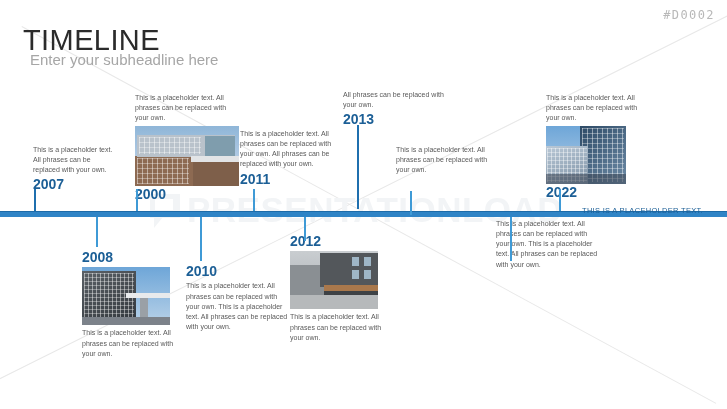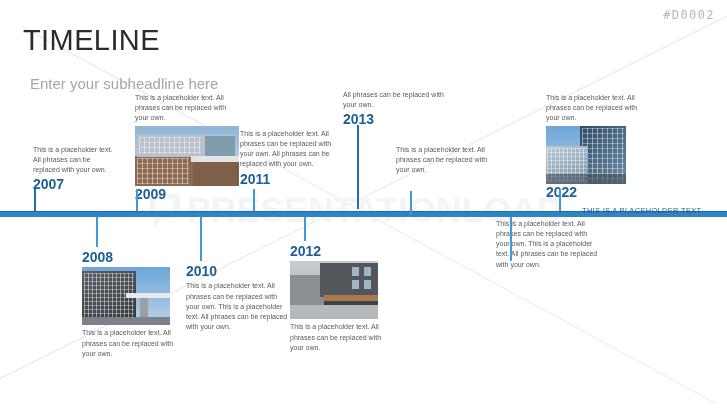--- a/index.html
+++ b/index.html
@@ -82,21 +82,21 @@
     top: 26px;
     font-size: 29px;
     letter-spacing: 0.4px;
     color: #2b2b2b;
     line-height: 1;
     white-space: nowrap;
   }
   #subtitle {
     position: absolute;
     left: 30px;
-    top: 76px;
+    top: 52px;
     font-size: 15px;
     color: #a6a6a6;
     line-height: 1;
     white-space: nowrap;
   }
   #doc-code {
     position: absolute;
     right: 12px;
     top: 8px;
     font-size: 12px;
@@ -213,21 +213,21 @@
         <div class="sky"></div>
         <div class="b-brick" style="left:0; top:30px; width:104px; height:30px;"></div>
         <div class="grid-win" style="left:2px; top:32px; width:52px; height:26px;"></div>
         <div class="b-glass" style="left:2px; top:9px; width:98px; height:22px; background:#b9c2cb;"></div>
         <div class="grid-win" style="left:4px; top:11px; width:62px; height:17px;"></div>
         <div class="b-glass" style="left:70px; top:10px; width:30px; height:20px; background:#7f9dad;"></div>
         <div class="b-conc" style="left:56px; top:30px; width:48px; height:6px; background:#e2e4e6;"></div>
         <div class="b-brick" style="left:58px; top:36px; width:46px; height:24px; background:#7e5f4a;"></div>
       </div>
     </div>
-    <div class="year" style="margin-top:1px;">2009</div>
+    <div class="year" style="margin-top:1px;">2000</div>
     <div class="tick" style="left:1px; top:96px; height:22px;"></div>
   </div>
 
   <div class="ms ms-top" style="left:240px; top:129px;">
     <div class="body">This is a placeholder text. All phrases can be replaced with your own. All phrases can be replaced with your own.</div>
     <div class="year" style="margin-top:2px;">2011</div>
     <div class="tick" style="left:13px; top:60px; height:22px;"></div>
   </div>
 
   <div class="ms ms-top dark" style="left:343px; top:90px;">
@@ -274,21 +274,21 @@
   </div>
 
   <div class="ms ms-bottom" style="left:186px; top:217px;">
     <div class="tick" style="left:14px; top:0; height:44px;"></div>
     <div class="year" style="margin-top:47px;">2010</div>
     <div class="body" style="margin-top:2px;">This is a placeholder text. All phrases can be replaced with your own. This is a placeholder text. All phrases can be replaced with your own.</div>
   </div>
 
   <div class="ms ms-bottom" style="left:290px; top:217px;">
     <div class="tick" style="left:14px; top:0; height:24px;"></div>
-    <div class="year" style="margin-top:27px;">2012</div>
+    <div class="year" style="margin-top:17px;">2012</div>
     <div class="photo" style="margin-top:2px; width:88px; height:58px;">
       <div class="ph">
         <div class="skyg"></div>
         <div class="b-conc" style="left:0; top:14px; width:34px; height:30px; background:#8a8f93;"></div>
         <div class="b-dark" style="left:30px; top:2px; width:58px; height:34px; background:#53575b;"></div>
         <div class="b-glass" style="left:62px; top:6px; width:7px; height:9px; background:#9fb6c6;"></div>
         <div class="b-glass" style="left:74px; top:6px; width:7px; height:9px; background:#9fb6c6;"></div>
         <div class="b-glass" style="left:62px; top:19px; width:7px; height:9px; background:#9fb6c6;"></div>
         <div class="b-glass" style="left:74px; top:19px; width:7px; height:9px; background:#9fb6c6;"></div>
         <div class="b-wood" style="left:34px; top:34px; width:54px; height:6px;"></div>

